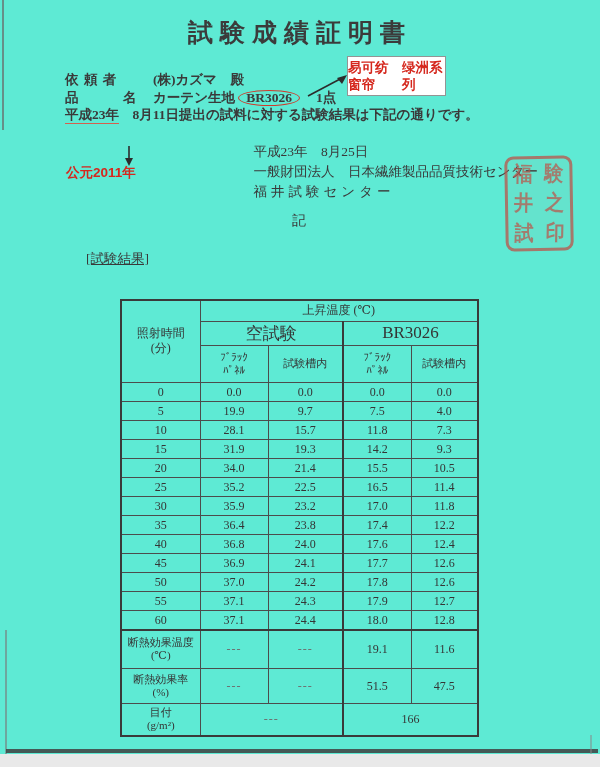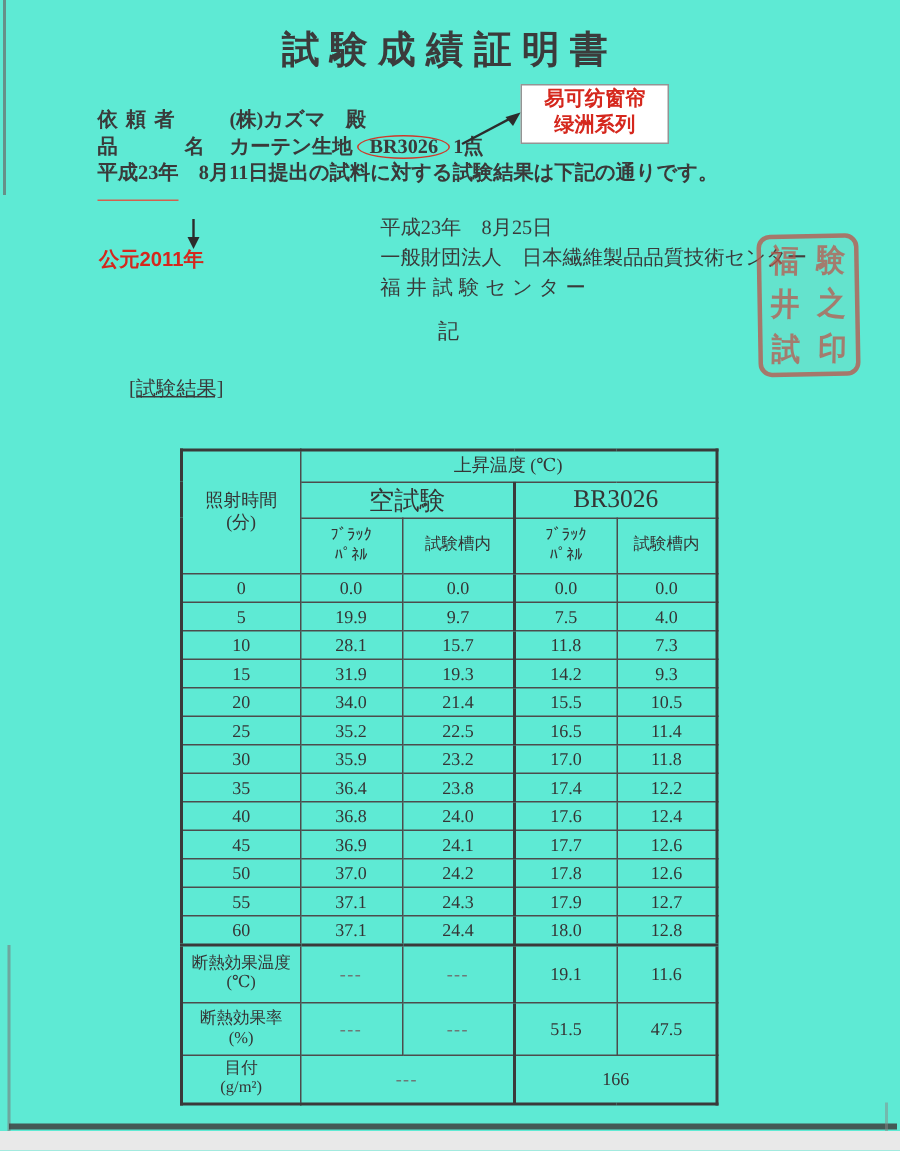--- a/index.html
+++ b/index.html
@@ -24,27 +24,27 @@
     letter-spacing:7px; color:#3b3b3b;
   }
 
   .info { position:absolute; left:65px; top:71px; font-size:13.5px; line-height:17.5px; white-space:nowrap;font-weight:bold; }
   .info-row { height:17.5px; }
   .lbl { display:inline-block; width:88px; letter-spacing:1px; }
   .circle {
     display:inline-block; border:1.5px solid #cf3a2b; border-radius:50%;
     padding:0 7px 1px 7px; line-height:13px;
   }
-  .val-post { margin-left:2px; }
-  .underline-red { border-bottom:1.6px solid #d4604e; padding-bottom:11px; }
+  .val-post { margin-left:16px; }
+  .underline-red { border-bottom:1.6px solid #d4604e; padding-bottom:1px; }
 
   .annot-box {
     position:absolute; left:347px; top:56px; width:99px; height:40px;
     border:1.5px solid #949494; background:#fff;
-    display:flex; flex-direction:column; justify-content:flex-start; align-items:center;
+    display:flex; flex-direction:row; justify-content:center; align-items:center;
     font-size:13.5px; font-weight:bold; color:#d5271d; line-height:17px;
     font-family:"Liberation Sans","DejaVu Sans",sans-serif;
   }
 
   .arrow-svg { position:absolute; }
   .gongyuan {
     position:absolute; left:66px; top:164px; font-size:13.5px; font-weight:bold;
     color:#d5271d; font-family:"Liberation Sans","DejaVu Sans",sans-serif;
   }
 

